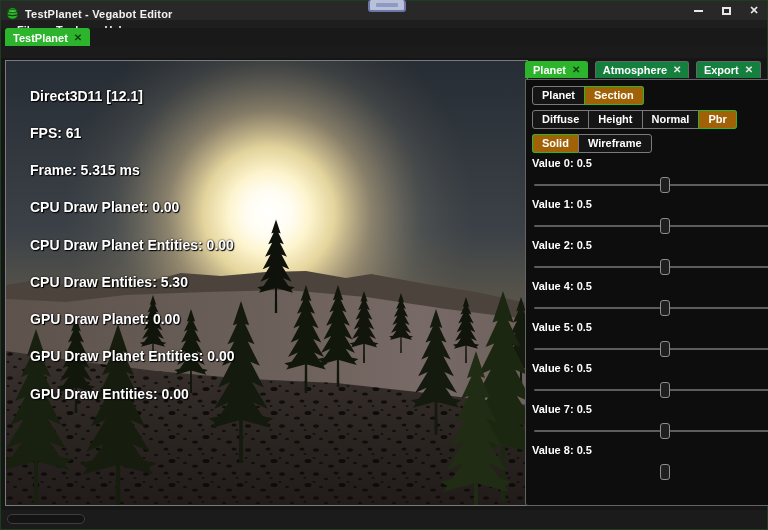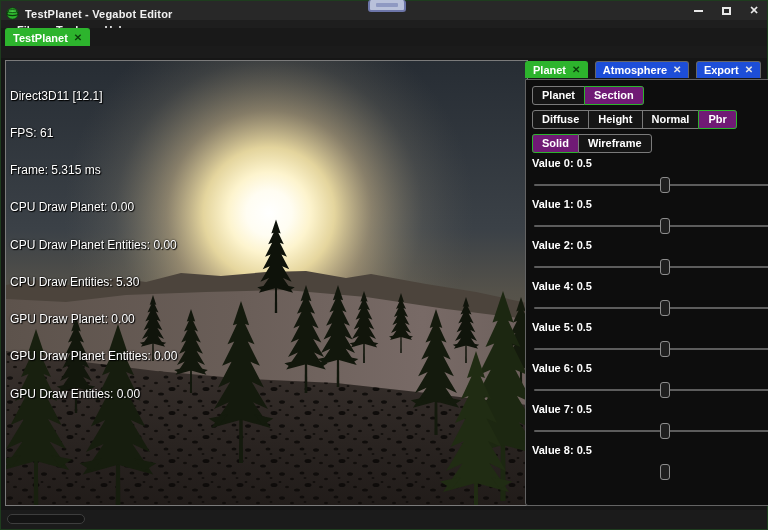--- a/index.html
+++ b/index.html
@@ -35,35 +35,35 @@
     background:#1e1e1e; display:flex; align-items:center; padding-left:8px; gap:4px;
   }
   .menu-item { font-size:11px; font-weight:bold; color:#f0f0f0; padding:3px 8px; }
   .menu-item .u { text-decoration:underline; }
   
   .doc-tabbar { position:absolute; top:28px; left:1px; right:1px; height:18px; background:#191919; }
   .tab {
     display:inline-flex; align-items:center; gap:6px; height:18px;
     padding:0 7px; font-size:11px; font-weight:bold;
     border-radius:3px 3px 0 0; border:1px solid #666; border-bottom:none;
-    background:#1d4ed8; color:#fff; margin-right:2px; vertical-align:bottom;
+    background:#15803d; color:#fff; margin-right:2px; vertical-align:bottom;
   }
   .tab.active { background:#2db42d; border-color:#2db42d; color:#fff; }
   .tab .close { font-size:10px; font-weight:bold; color:#e8e8e8; line-height:1; }
   .tab.active .close { color:#0b3d0b; }
   .doc-tabbar .tab { margin-left:4px; }
   
   .content { position:absolute; top:58px; left:1px; right:1px; bottom:20px; background:#161616; }
   .viewport {
     position:absolute; left:4px; top:2px; width:523px; height:446px;
     border:1px solid #7b7b7b; background:#2d333a; overflow:hidden;
   }
   .viewport svg { display:block; }
   .stats {
-    position:absolute; top:4px; left:4px; font-size:12px; font-weight:normal;
+    position:absolute; top:4px; left:24px; font-size:14px; font-weight:bold;
     color:#fff; line-height:12.4px; text-shadow:1px 1px 1px #000, 0 0 2px #000;
     white-space:pre;
   }
   
   .dock { position:absolute; left:524px; top:2px; width:280px; height:446px; }
   .dock-tabs { height:19px; }
   .dock-tabs .tab { height:17px; font-size:11px; }
   .dock-body {
     position:absolute; top:19px; left:0; right:0; bottom:0;
     border:1px solid #636363; border-radius:0 3px 3px 3px;
@@ -71,21 +71,21 @@
   }
   .btn-row { display:inline-flex; margin-bottom:6px; border-radius:3px; }
   .seg-btn {
     font-size:11px; font-weight:bold; color:#fff; background:#151515;
     border:1px solid #7a7a7a; padding:2px 9px 3px; margin-left:-1px;
     white-space:nowrap;
   }
   .btn-row .seg-btn:first-child { border-radius:3px 0 0 3px; margin-left:0; }
   .btn-row .seg-btn:last-child { border-radius:0 3px 3px 0; }
   .btn-row .seg-btn:only-child { border-radius:3px; }
-  .seg-btn.active { background:#701a75; border-color:#2db42d;text-align:right; }
+  .seg-btn.active { background:#a16207; border-color:#2db42d;text-align:right; }
   .btn-row.wrap { display:block; }
   
   .slider-block { margin-bottom:5px; }
   .slider-label { font-size:11px; font-weight:bold; color:#fff; height:13px; margin:2px 0 7px; }
   .slider { position:relative; height:16px; }
   .slider .track {
     position:absolute; left:2px; right:2px; top:7px; height:2px;
     background:#5c5c5c; border-radius:2px;
   }
   .slider .thumb {

